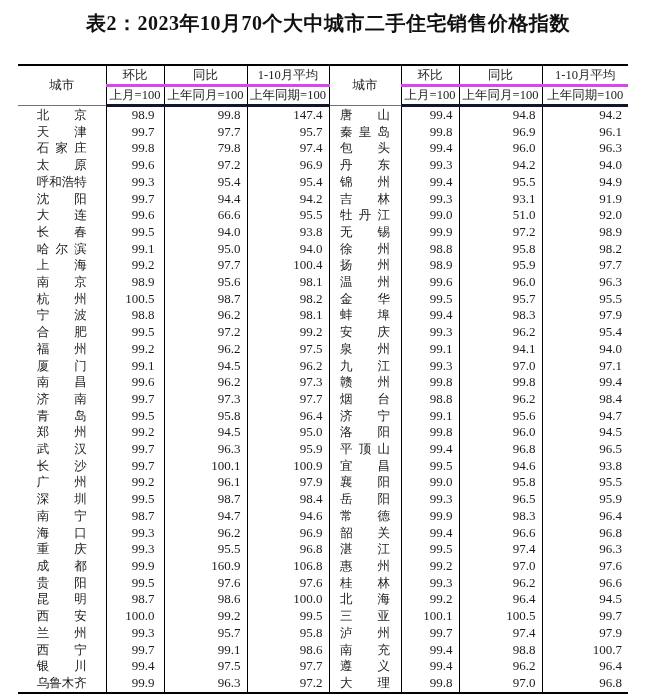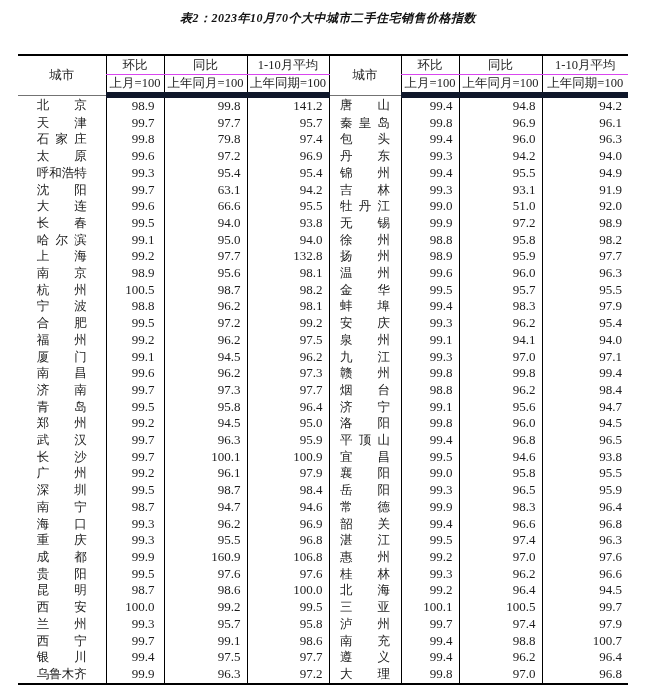--- a/index.html
+++ b/index.html
@@ -14,25 +14,24 @@
   .page {
     position: relative;
     width: 656px;
     height: 700px;
     overflow: hidden;
   }
   .title {
     margin: 0;
     padding-top: 10px;
     text-align: center;
-    font-size: 12px;
+    font-size: 20px;
     font-weight: bold;
     color: #111;
     letter-spacing: 0.5px;
-    font-style: italic;
   }
   table.stats {
     border-collapse: collapse;
     table-layout: fixed;
     margin: 27px 0 0 18px;
     width: 610px;
     border-top: 2.5px solid #000;
     border-bottom: 2.5px solid #000;
   }
   
@@ -43,22 +42,22 @@
     white-space: nowrap;
   }
   thead th {
     font-size: 12.5px;
     text-align: center;
     color: #1c1c1c;
   }
   thead tr.hrow1 th { height: 18px; }
   thead tr.hrow2 th { height: 17px; }
   th.city-h { border-bottom: 1px solid #737373; }
-  th.grp    { border-bottom: 1px solid #d946ef; }
-  th.sub    { border-bottom: 6px solid #0f172a; }
+  th.grp    { border-bottom: 3px solid #d946ef; }
+  th.sub    { border-bottom: 3px solid #0f172a; }
   .bl { border-left: 1px solid #000; }
   tbody td {
     height: 16.7px;
     line-height: 16.7px;
     font-size: 13px;
   }
   td.num { text-align: right; padding-right: 6px; }
   td.num.mom { padding-right: 9px; }
   td.city { text-align: center; }
   .city-name {
@@ -107,21 +106,21 @@
         <th class="sub bl">上月=100</th>
         <th class="sub bl">上年同月=100</th>
         <th class="sub bl">上年同期=100</th>
       </tr>
     </thead>
     <tbody>
         <tr>
           <td class="city"><span class="city-name">北京</span></td>
           <td class="num mom bl">98.9</td>
           <td class="num bl">99.8</td>
-          <td class="num bl">141.2</td>
+          <td class="num bl">147.4</td>
           <td class="city bl"><span class="city-name">唐山</span></td>
           <td class="num bl">99.4</td>
           <td class="num bl">94.8</td>
           <td class="num bl">94.2</td>
         </tr>
         <tr>
           <td class="city"><span class="city-name">天津</span></td>
           <td class="num mom bl">99.7</td>
           <td class="num bl">97.7</td>
           <td class="num bl">95.7</td>
@@ -156,21 +155,21 @@
           <td class="num bl">95.4</td>
           <td class="num bl">95.4</td>
           <td class="city bl"><span class="city-name">锦州</span></td>
           <td class="num bl">99.4</td>
           <td class="num bl">95.5</td>
           <td class="num bl">94.9</td>
         </tr>
         <tr>
           <td class="city"><span class="city-name">沈阳</span></td>
           <td class="num mom bl">99.7</td>
-          <td class="num bl">63.1</td>
+          <td class="num bl">94.4</td>
           <td class="num bl">94.2</td>
           <td class="city bl"><span class="city-name">吉林</span></td>
           <td class="num bl">99.3</td>
           <td class="num bl">93.1</td>
           <td class="num bl">91.9</td>
         </tr>
         <tr>
           <td class="city"><span class="city-name">大连</span></td>
           <td class="num mom bl">99.6</td>
           <td class="num bl">66.6</td>
@@ -197,21 +196,21 @@
           <td class="num bl">94.0</td>
           <td class="city bl"><span class="city-name">徐州</span></td>
           <td class="num bl">98.8</td>
           <td class="num bl">95.8</td>
           <td class="num bl">98.2</td>
         </tr>
         <tr>
           <td class="city"><span class="city-name">上海</span></td>
           <td class="num mom bl">99.2</td>
           <td class="num bl">97.7</td>
-          <td class="num bl">132.8</td>
+          <td class="num bl">100.4</td>
           <td class="city bl"><span class="city-name">扬州</span></td>
           <td class="num bl">98.9</td>
           <td class="num bl">95.9</td>
           <td class="num bl">97.7</td>
         </tr>
         <tr>
           <td class="city"><span class="city-name">南京</span></td>
           <td class="num mom bl">98.9</td>
           <td class="num bl">95.6</td>
           <td class="num bl">98.1</td>

